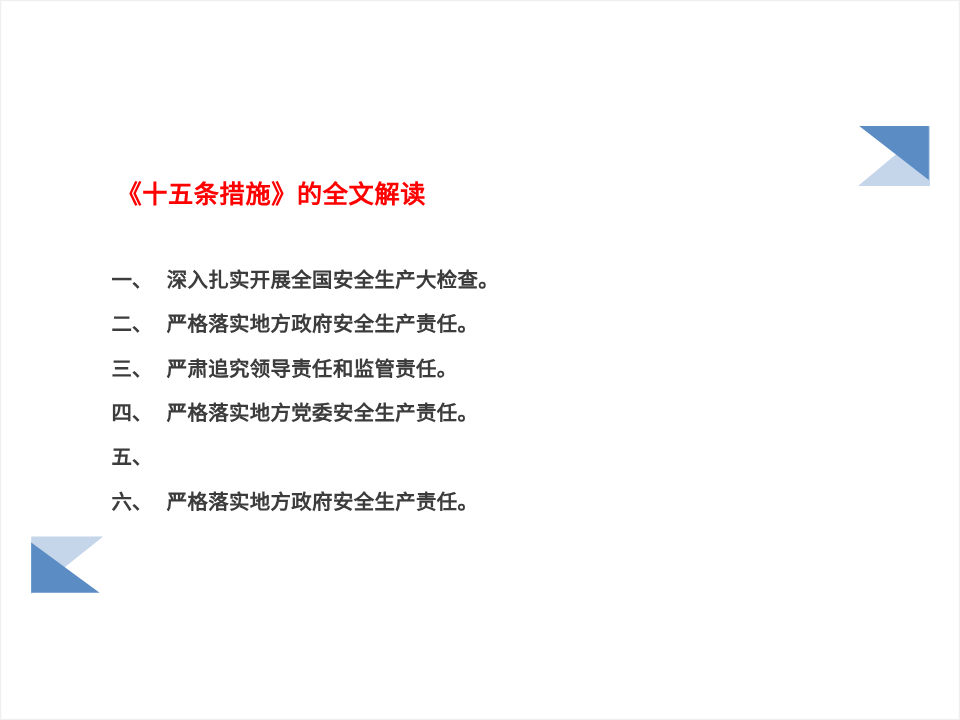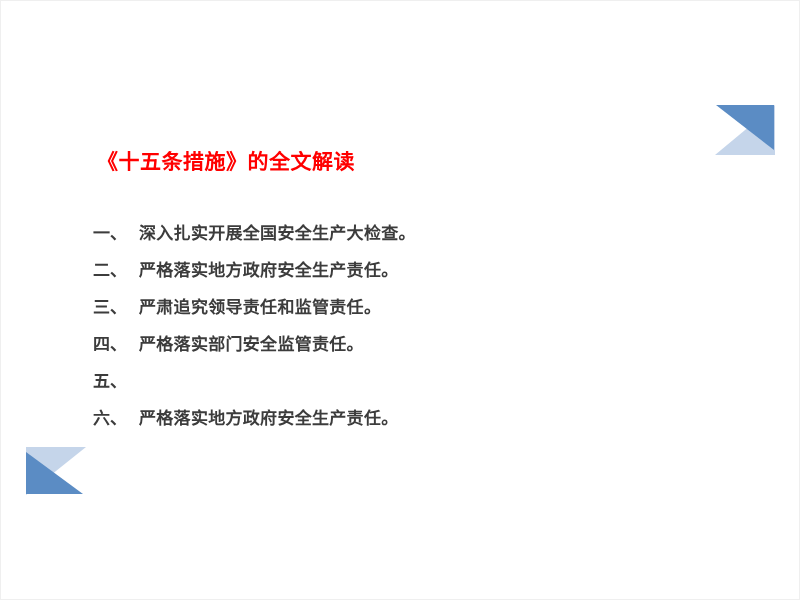--- a/index.html
+++ b/index.html
@@ -124,21 +124,21 @@
       <span class="item-text">严格落实地方政府安全生产责任。</span>
     </li>
 
     <li class="list-item">
       <span class="item-marker">三、</span>
       <span class="item-text">严肃追究领导责任和监管责任。</span>
     </li>
 
     <li class="list-item">
       <span class="item-marker">四、</span>
-      <span class="item-text">严格落实部门安全监管责任。</span>
+      <span class="item-text">严格落实地方党委安全生产责任。</span>
     </li>
 
     <li class="list-item">
       <span class="item-marker">五、</span>
     </li>
 
     <li class="list-item">
       <span class="item-marker">六、</span>
       <span class="item-text">严格落实地方政府安全生产责任。</span>
     </li>

